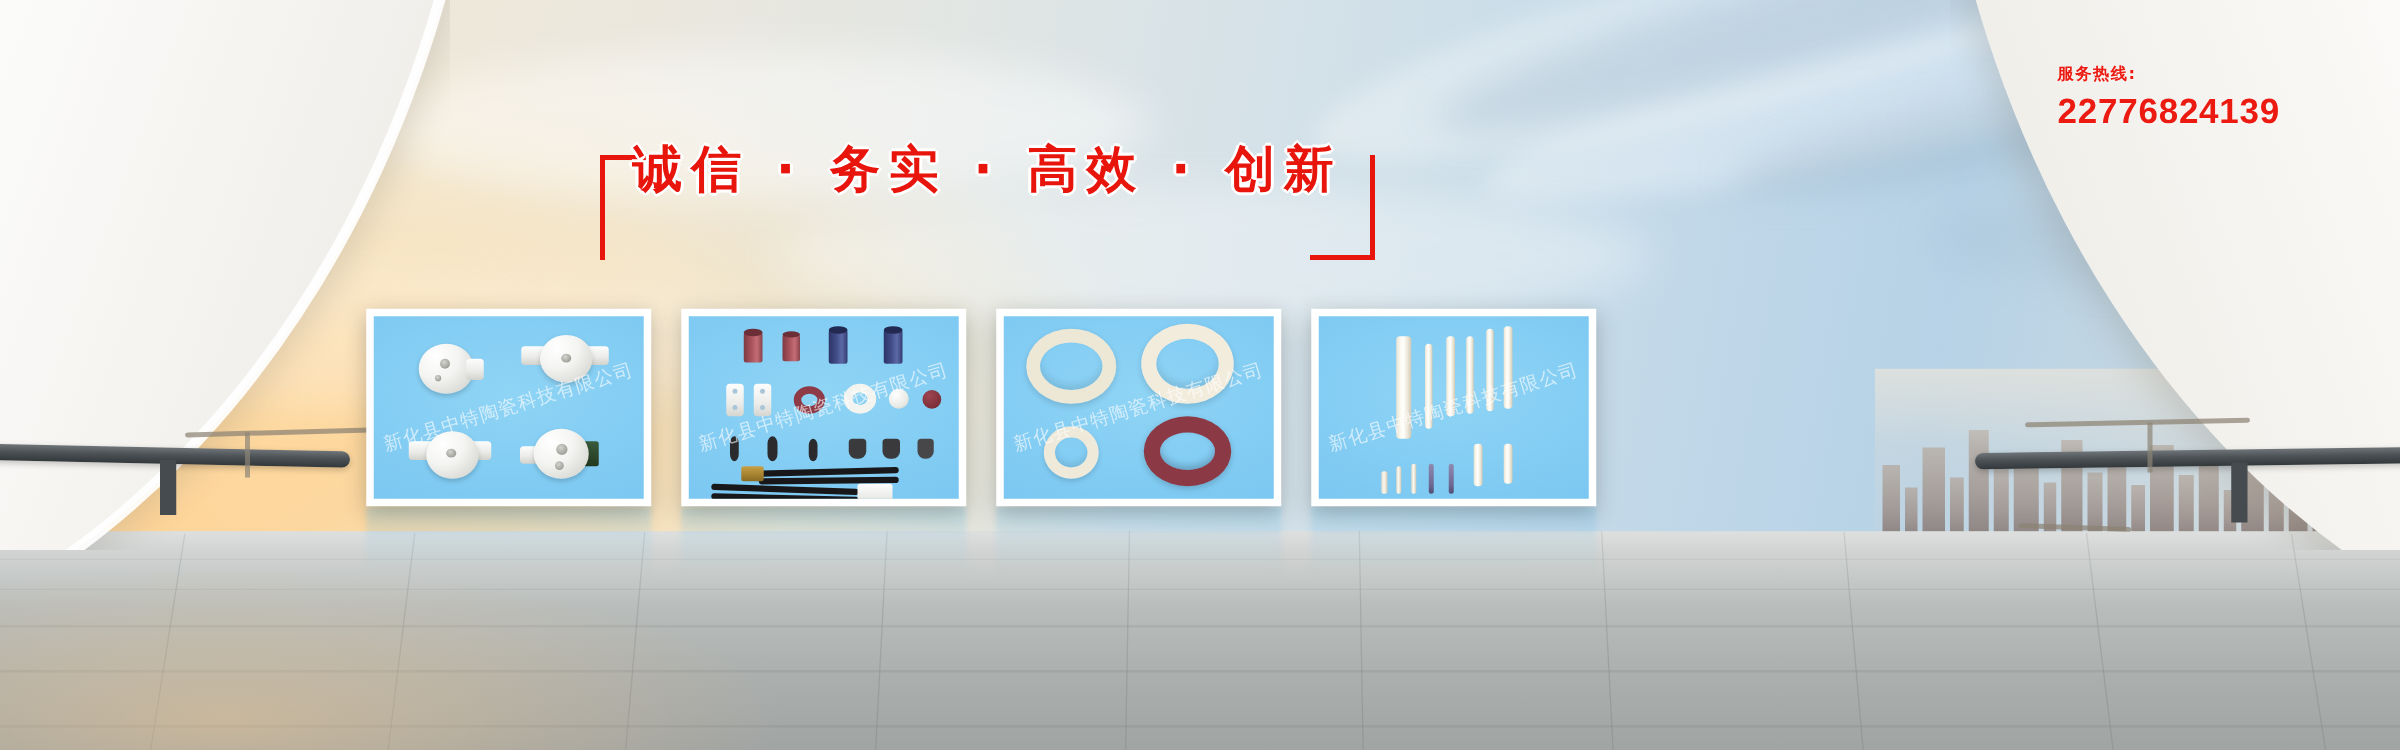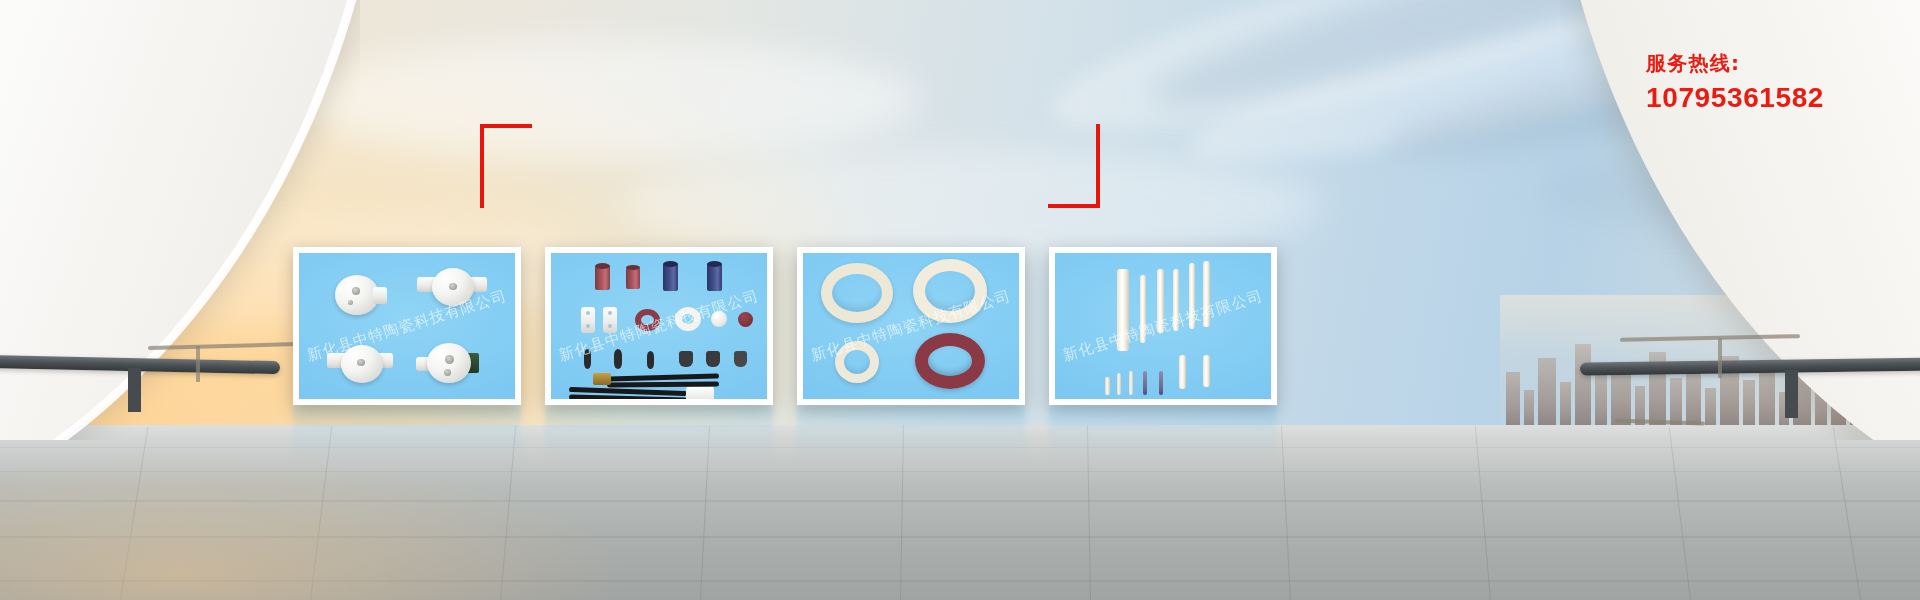--- a/index.html
+++ b/index.html
@@ -121,21 +121,21 @@
   }
 
   
   .contact{position:absolute;right:96px;top:50px;text-align:left;white-space:nowrap;}
   .contact-line{
     color:#ec1b12;font-weight:bold;
     font-family:"DejaVu Sans","Liberation Sans",sans-serif;
     text-shadow:0 1px 2px rgba(255,255,255,.55);
   }
   .c-maker{font-size:19px;letter-spacing:1.2px;margin-bottom:15px;}
-  .c-hotline{font-size:20px;letter-spacing:1.2px;margin-bottom:5px;}
+  .c-hotline{font-size:13px;letter-spacing:1.2px;margin-bottom:5px;}
   .c-phone{font-size:28px;letter-spacing:.6px;font-family:"Liberation Sans",sans-serif;}
 
   
   .card{
     position:absolute;top:247px;width:228px;height:158px;
     background:#ffffff;padding:6px;box-sizing:border-box;
     box-shadow:0 5px 16px rgba(60,55,45,.30);
   }
   .card-inner{
     position:relative;width:100%;height:100%;overflow:hidden;
@@ -306,25 +306,26 @@
     <div class="rail-bar" style="left:1580px;top:360px;width:360px;transform:rotate(-0.8deg);"></div>
     <div class="rail-post" style="left:1785px;top:370px;height:48px;"></div>
     <div class="rail-thin" style="left:1620px;top:336px;width:180px;transform:rotate(-1.2deg);"></div>
     <div class="rail-thin-post" style="left:1718px;top:338px;height:40px;"></div>
     <div class="rail-thin" style="left:1615px;top:420px;width:90px;transform:rotate(2deg);"></div>
   </div>
 
   <div class="slogan">
     <div class="brk brk-tl"></div>
     <div class="brk brk-br"></div>
+    <div class="slogan-cn">诚信 · 务实 · 高效 · 创新</div>
   </div>
 
   <div class="contact">
     <div class="contact-line c-hotline">服务热线:</div>
-    <div class="contact-line c-phone">10795361582</div>
+    <div class="contact-line c-phone">22776824139</div>
   </div>
 
   <div class="card-reflect" style="left:293px;"></div>
   <div class="card-reflect" style="left:545px;"></div>
   <div class="card-reflect" style="left:797px;"></div>
   <div class="card-reflect" style="left:1049px;"></div>
 
   <div class="card" style="left:293px;">
     <div class="card-inner">
       <div class="wm">新化县中特陶瓷科技有限公司</div>

